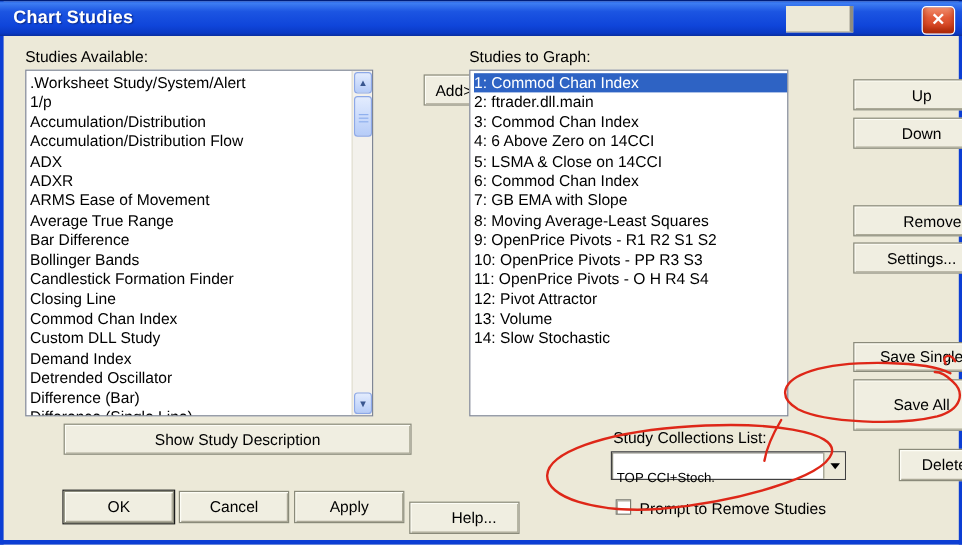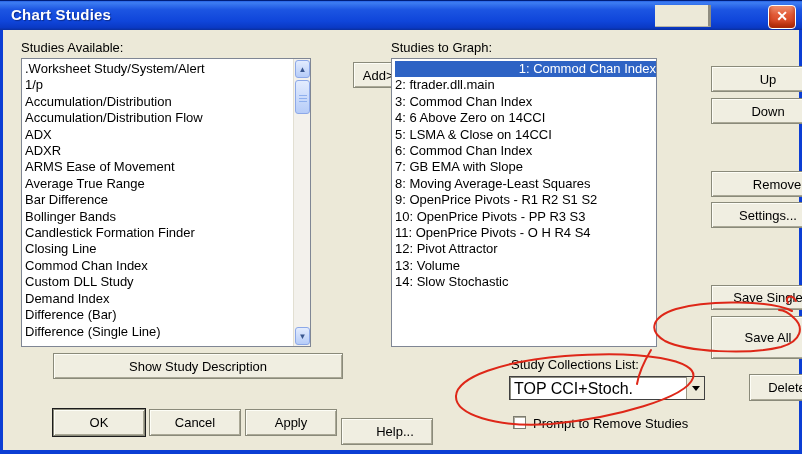--- a/index.html
+++ b/index.html
@@ -22,40 +22,40 @@
   #close-btn{position:absolute;left:768px;top:4px;width:28px;height:24px;border-radius:4px;
     background:linear-gradient(to bottom,#f0906f 0%,#e25b38 40%,#cf3a17 100%);
     border:1.5px solid #fff;color:#fff;font-size:14px;font-weight:bold;text-align:center;
     line-height:21px;box-shadow:inset 0 -4px 5px #a82807;cursor:pointer;}
   .label{position:absolute;font-size:13px;color:#000;}
   
   .listbox{position:absolute;background:#fff;border:1px solid #7f8694;overflow:hidden;}
   .list-inner{position:absolute;left:0;top:0;right:17px;bottom:0;overflow:hidden;padding:2px 0 0 3px;}
   .list-inner.noscroll{right:0;}
   .list-item{font-size:13px;line-height:16.4px;white-space:nowrap;color:#000;}
-  .list-item.selected{background:var(--sel-blue);color:#fff;width:100%;text-align:right;}
+  .list-item.selected{background:var(--sel-blue);color:#fff;width:100%;}
   
   .scrollbar{position:absolute;top:0;right:0;width:17px;bottom:0;background:#f3f1ec;border-left:1px solid #e2dfd2;}
   .scr-btn{position:absolute;left:1px;width:15px;height:18px;border-radius:3px;
     background:linear-gradient(to bottom,#e3ecfe,#b6ccf8);border:1px solid #8ca8e8;
     color:#39568f;font-size:8px;text-align:center;line-height:17px;cursor:pointer;}
   .scr-up{top:1px;} .scr-down{bottom:1px;}
   .scr-thumb{position:absolute;left:1px;top:21px;width:15px;height:34px;border-radius:3px;
     background:linear-gradient(to bottom,#e3ecfe,#b6ccf8);border:1px solid #8ca8e8;cursor:grab;}
   .scr-grip{position:absolute;left:3px;top:14px;width:8px;height:1px;background:#8fb0ee;
     box-shadow:0 3px 0 #8fb0ee,0 6px 0 #8fb0ee;}
   
   .btn{position:absolute;background:var(--btn-face);border:1px solid var(--btn-border);
     box-shadow:inset 1px 1px 0 #fdfdf6,inset -1px -1px 0 #aaa896;
     font-size:13px;color:#000;text-align:center;cursor:pointer;display:flex;align-items:center;justify-content:center;margin-left:32px;}
   .btn.default{box-shadow:0 0 0 1px #1c1c1c,inset 1px 1px 0 #fdfdf6,inset -1px -1px 0 #aaa896;}
   
   #combo{position:absolute;left:506px;top:376px;width:196px;height:24px;background:#fff;
     border:1px solid #404040;box-shadow:inset 1px 1px 0 #8c8c80;cursor:pointer;}
-  #combo-value{position:absolute;left:4px;top:3px;font-size:16px;white-space:nowrap;}
+  #combo-value{position:absolute;left:4px;top:16px;font-size:11px;white-space:nowrap;}
   #combo-arrow{position:absolute;right:0;top:0;width:18px;height:100%;background:var(--dialog-bg);
     border-left:1px solid #9a9888;display:flex;align-items:center;justify-content:center;cursor:pointer;}
   #combo-arrow .tri{width:0;height:0;border-left:4px solid transparent;border-right:4px solid transparent;
     border-top:5px solid #000;}
   
   #checkbox{position:absolute;left:510px;top:416px;width:13px;height:13px;background:#fff;
     border:1px solid #7c7c70;box-shadow:inset 1px 1px 0 #b0aea0;cursor:pointer;}
   
   #annotations{position:absolute;left:0;top:0;width:802px;height:454px;pointer-events:none;}
 </style>
@@ -82,20 +82,21 @@
         <div class="list-item">ADXR</div>
         <div class="list-item">ARMS Ease of Movement</div>
         <div class="list-item">Average True Range</div>
         <div class="list-item">Bar Difference</div>
         <div class="list-item">Bollinger Bands</div>
         <div class="list-item">Candlestick Formation Finder</div>
         <div class="list-item">Closing Line</div>
         <div class="list-item">Commod Chan Index</div>
         <div class="list-item">Custom DLL Study</div>
         <div class="list-item">Demand Index</div>
+        <div class="list-item">Detrended Oscillator</div>
         <div class="list-item">Difference (Bar)</div>
         <div class="list-item">Difference (Single Line)</div>
       </div>
     <div class="scrollbar">
       <div class="scr-btn scr-up">▲</div>
       <div class="scr-thumb">
         <div class="scr-grip"></div>
       </div>
       <div class="scr-btn scr-down">▼</div>
     </div>

